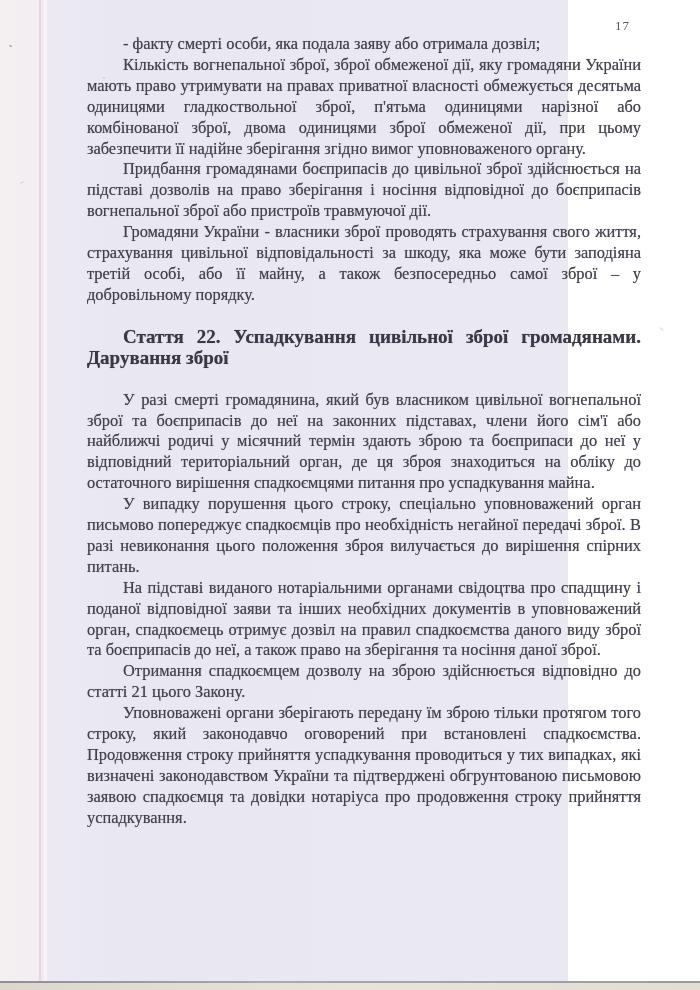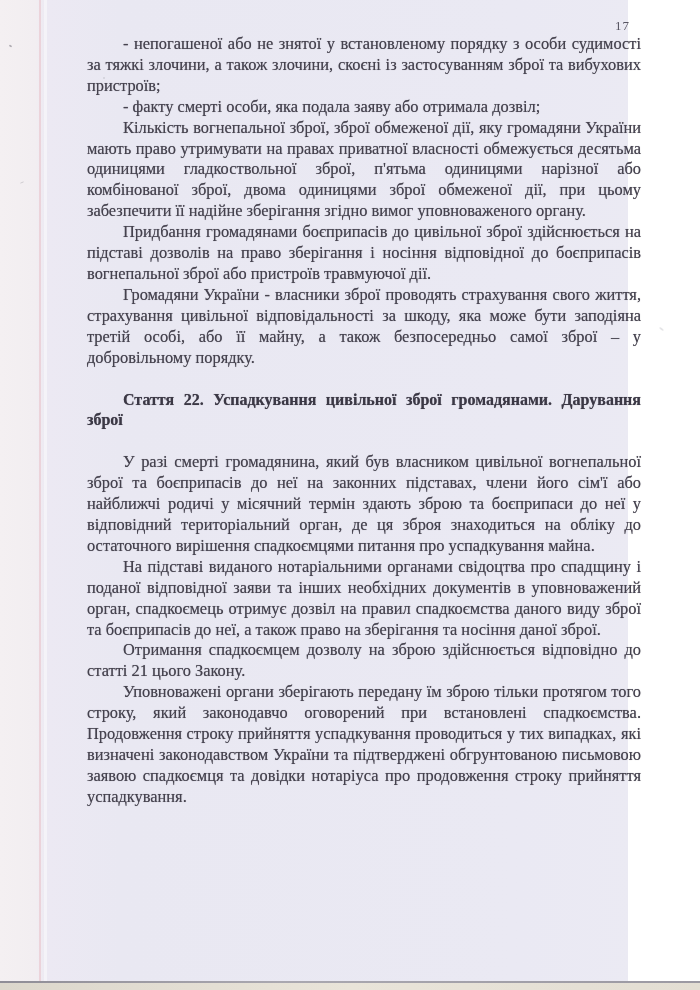--- a/index.html
+++ b/index.html
@@ -4,21 +4,21 @@
 <style>
   html, body {
     margin: 0;
     padding: 0;
     width: 700px;
     height: 990px;
     overflow: hidden;
   }
   .page {
     position: relative;
-    width: 628px;
+    width: 568px;
     height: 990px;
     background: linear-gradient(90deg,
       #f4f0f2 0px, #f2eef1 36px,
       #ece9f3 46px, #e9e8f2 120px,
       #eae9f3 520px, #ebeaf3 640px,
       #efedf4 700px);
     font-family: "Liberation Serif", "DejaVu Serif", serif;
     color: #45424e;
   }
   
@@ -67,47 +67,47 @@
     line-height: 20.9px;
     text-align: justify;
     text-shadow: 0 0 0.7px rgba(69, 66, 78, 0.65);
   }
   .doc-body p {
     margin: 0;
     text-indent: 36px;
   }
   .doc-body h2.heading {
     margin: 21px 0;
-    font-size: 16px;
+    font-size: 19px;
     line-height: 20.9px;
     font-weight: bold;
     text-indent: 36px;
     color: #3b3845;
     text-shadow: 0 0 0.7px rgba(59, 56, 69, 0.7);
   }
 </style>
 </head>
 <body>
 
 <div class="page">
 
   <div class="left-fold-pink"></div>
   <div class="left-fold-white"></div>
   <div class="right-band"></div>
 
   <div class="page-number">17</div>
 
   <div class="doc-body">
-    <p>- непогашеної або не знятої у встановленому порядку з особи судимості за тяжкі злочини, а також злочини, скоєні із застосуванням зброї та вибухових пристроїв;</p>
     <p>- факту смерті особи, яка подала заяву або отримала дозвіл;</p>
     <p>Кількість вогнепальної зброї, зброї обмеженої дії, яку громадяни України мають право утримувати на правах приватної власності обмежується десятьма одиницями гладкоствольної зброї, п'ятьма одиницями нарізної або комбінованої зброї, двома одиницями зброї обмеженої дії, при цьому забезпечити її надійне зберігання згідно вимог уповноваженого органу.</p>
     <p>Придбання громадянами боєприпасів до цивільної зброї здійснюється на підставі дозволів на право зберігання і носіння відповідної до боєприпасів вогнепальної зброї або пристроїв травмуючої дії.</p>
     <p>Громадяни України - власники зброї проводять страхування свого життя, страхування цивільної відповідальності за шкоду, яка може бути заподіяна третій особі, або її майну, а також безпосередньо самої зброї – у добровільному порядку.</p>
     <h2 class="heading">Стаття 22. Успадкування цивільної зброї громадянами. Дарування зброї</h2>
     <p>У разі смерті громадянина, який був власником цивільної вогнепальної зброї та боєприпасів до неї на законних підставах, члени його сім'ї або найближчі родичі у місячний термін здають зброю та боєприпаси до неї у відповідний територіальний орган, де ця зброя знаходиться на обліку до остаточного вирішення спадкоємцями питання про успадкування майна.</p>
+    <p>У випадку порушення цього строку, спеціально уповноважений орган письмово попереджує спадкоємців про необхідність негайної передачі зброї. В разі невиконання цього положення зброя вилучається до вирішення спірних питань.</p>
     <p>На підставі виданого нотаріальними органами свідоцтва про спадщину і поданої відповідної заяви та інших необхідних документів в уповноважений орган, спадкоємець отримує дозвіл на правил спадкоємства даного виду зброї та боєприпасів до неї, а також право на зберігання та носіння даної зброї.</p>
     <p>Отримання спадкоємцем дозволу на зброю здійснюється відповідно до статті 21 цього Закону.</p>
     <p>Уповноважені органи зберігають передану їм зброю тільки протягом того строку, який законодавчо оговорений при встановлені спадкоємства. Продовження строку прийняття успадкування проводиться у тих випадках, які визначені законодавством України та підтверджені обгрунтованою письмовою заявою спадкоємця та довідки нотаріуса про продовження строку прийняття успадкування.</p>
 
   </div>
 
   <div class="speck s1"></div>
   <div class="speck s2"></div>
   <div class="speck s3"></div>
   <div class="speck s4"></div>

